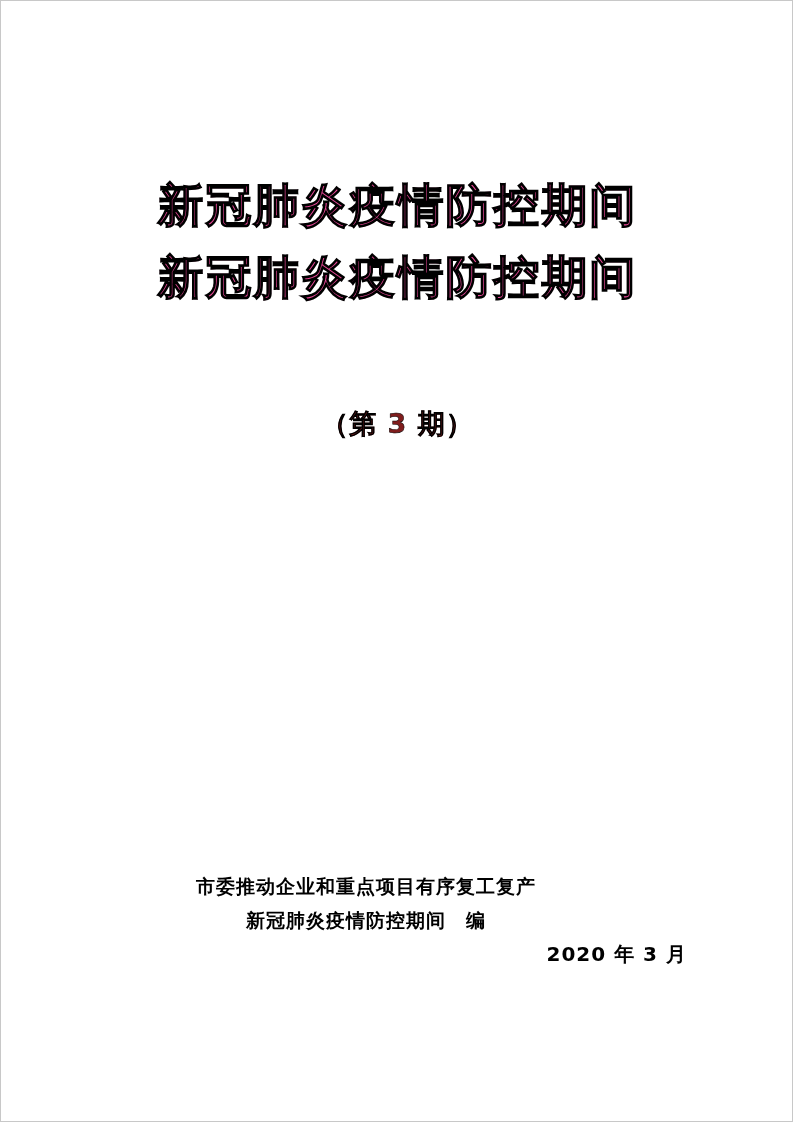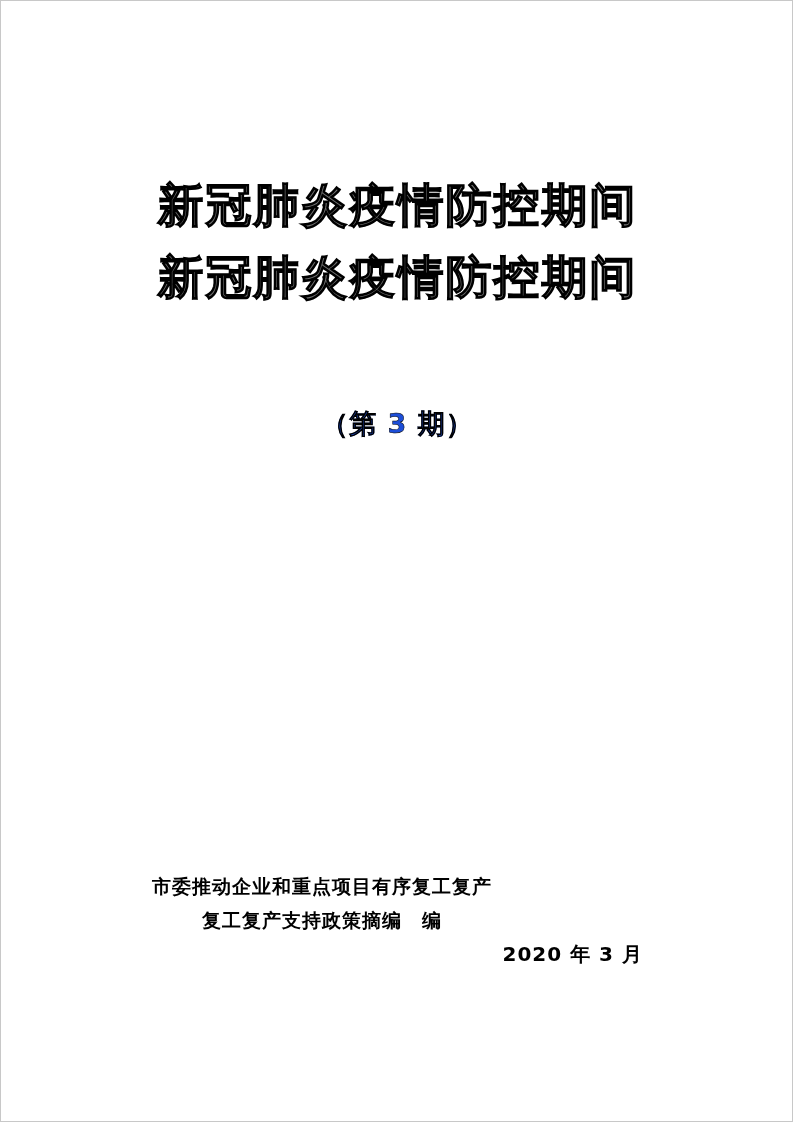--- a/index.html
+++ b/index.html
@@ -28,42 +28,43 @@
     left: 0;
     width: 793px;
     text-align: center;
   }
   .cover-title .line {
     font-family: "DejaVu Sans", "Liberation Sans", sans-serif;
     font-size: 46px;
     font-weight: bold;
     letter-spacing: 2px;
     line-height: 72px;
-    color: #737373;
+    color: #ec4899;
     -webkit-text-stroke: 1.1px #000000;
   }
   .issue {
     position: absolute;
     top: 405px;
     left: 0;
     width: 793px;
     text-align: center;
     font-family: "DejaVu Sans", "Liberation Sans", sans-serif;
     font-size: 27px;
     font-weight: bold;
     letter-spacing: 1px;
-    color: #1d4ed8;
+    color: #7f1d1d;
     -webkit-text-stroke: 0.5px #000000;
   }
   .footer-block {
     position: absolute;
     top: 868px;
     left: 0;
     width: 642px;
     text-align: center;
+    padding-left: 44px;
   }
   .footer-block .f-line {
     font-family: "DejaVu Sans", "Liberation Sans", sans-serif;
     font-size: 19px;
     font-weight: bold;
     line-height: 34px;
     letter-spacing: 1px;
     color: #000000;
   }
   .footer-block .f-line.date {
@@ -79,17 +80,17 @@
 
   <div class="cover-title">
     <div class="line">新冠肺炎疫情防控期间</div>
     <div class="line">新冠肺炎疫情防控期间</div>
   </div>
 
   <div class="issue">（第 3 期）</div>
 
   <div class="footer-block">
     <div class="f-line">市委推动企业和重点项目有序复工复产</div>
-    <div class="f-line">复工复产支持政策摘编　编</div>
+    <div class="f-line">新冠肺炎疫情防控期间　编</div>
     <div class="f-line date">2020 年 3 月</div>
   </div>
 
 </div>
 
 </body></html>

